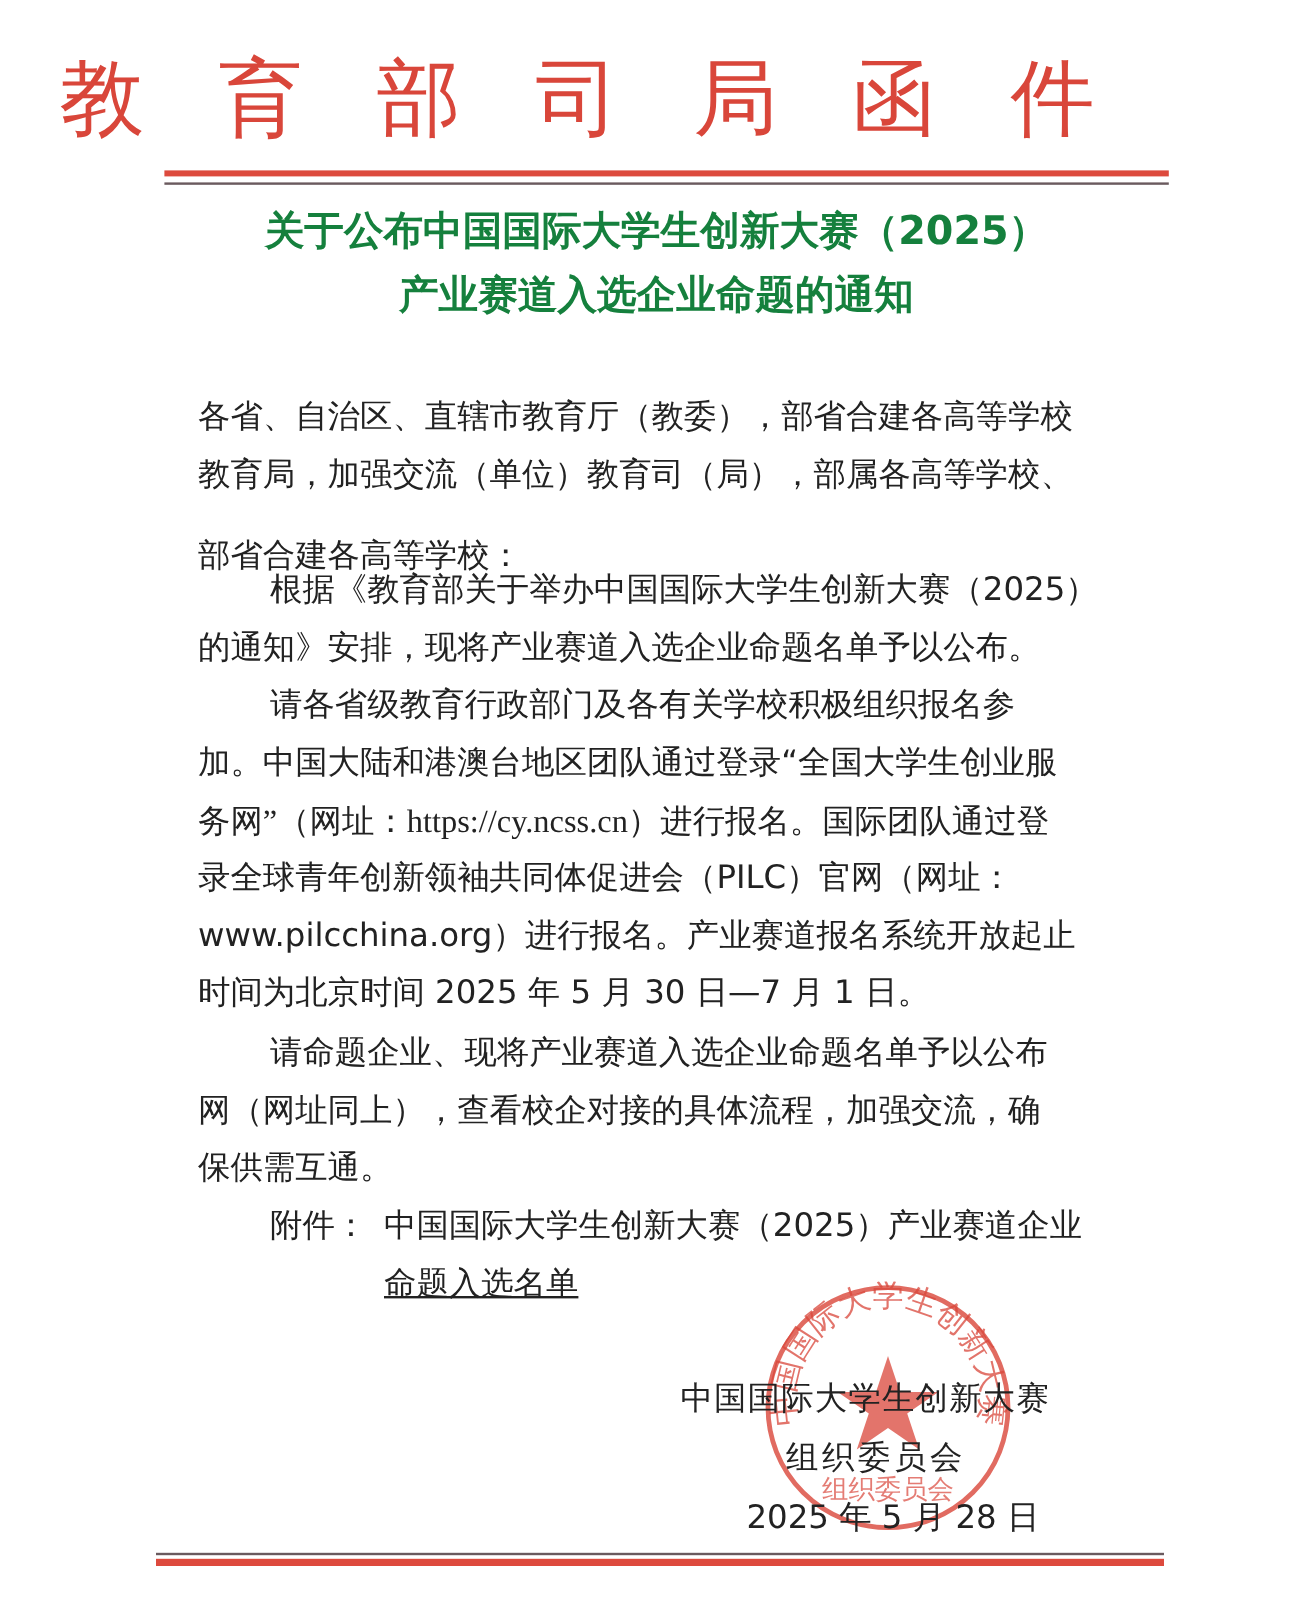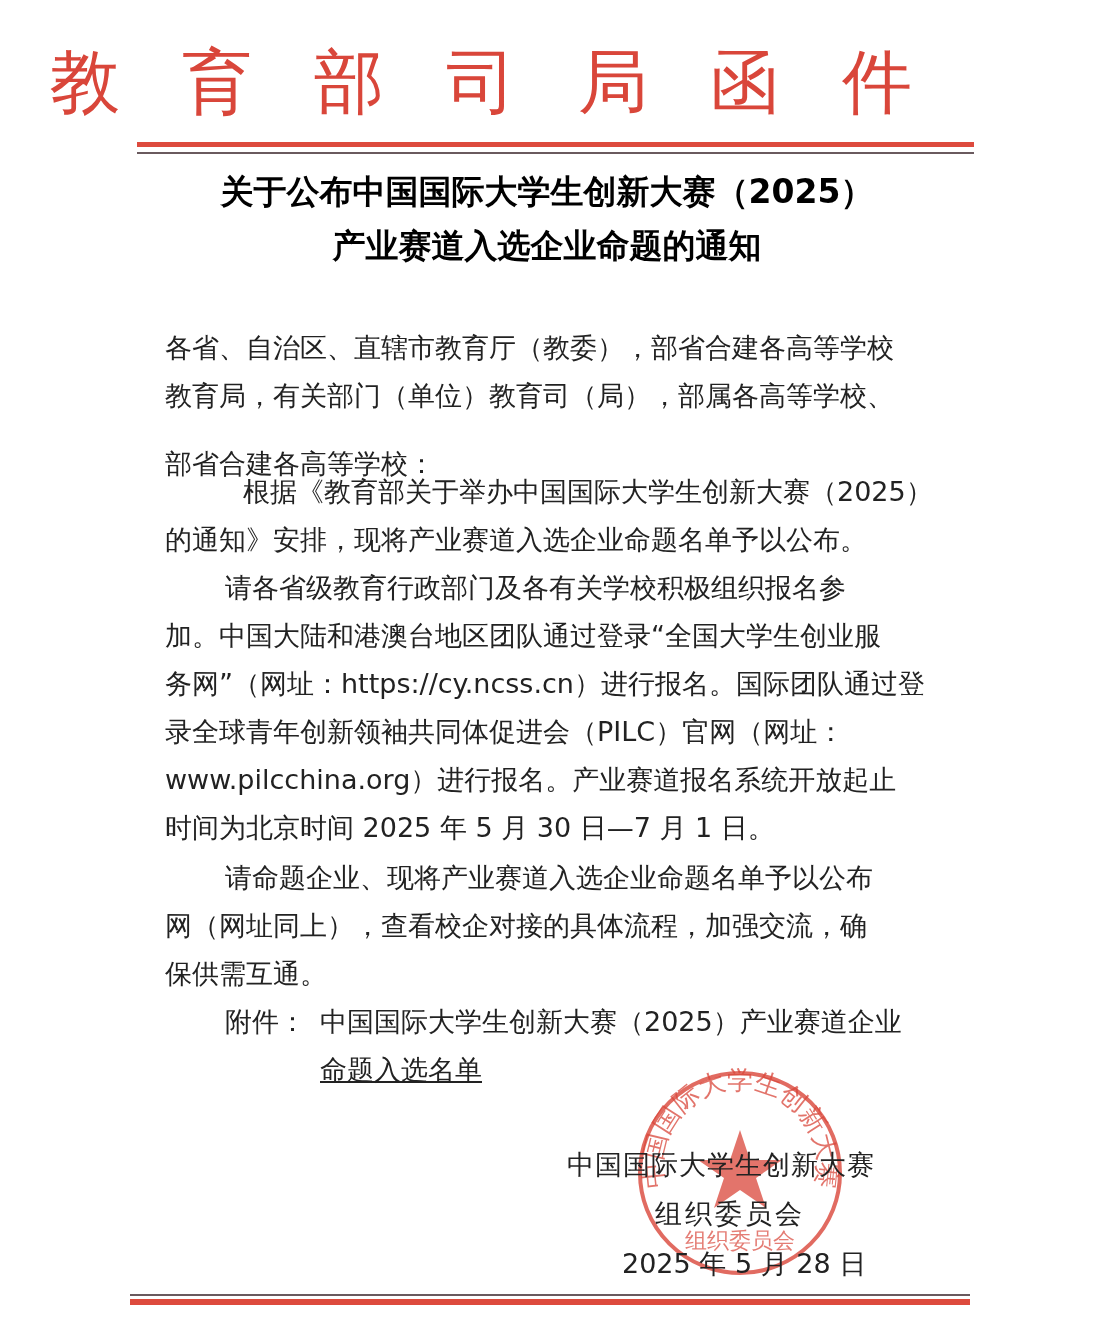--- a/index.html
+++ b/index.html
@@ -6,54 +6,54 @@
   body { width: 1094px; height: 1338px; position: relative; overflow: hidden;
          font-family: "DejaVu Serif", "Liberation Serif", serif; color: #1c1c1c; }
   .masthead { position: absolute; left: 0; top: 42px; width: 980px; text-align: center;
               font-family: "DejaVu Serif", serif; font-size: 70px; line-height: 80px;
               color: #d9463a; letter-spacing: 62px; padding-left: 44px; box-sizing: border-box;
               font-weight: normal; }
   .rule-red { position: absolute; left: 137px; width: 837px; height: 5px; background: #dd4a3d; }
   .rule-dark { position: absolute; left: 137px; width: 837px; height: 2px; background: #6a5a5e; }
   .title { position: absolute; left: 0; width: 1094px; text-align: center;
            font-family: "DejaVu Sans", sans-serif; font-weight: bold; font-size: 33px;
-           color: #000000; line-height: 40px; }
+           color: #15803d; line-height: 40px; }
   .body-text { position: absolute; left: 165px; width: 790px; font-size: 27px;
                font-family: "DejaVu Sans", sans-serif; color: #222; }
   .line { position: absolute; left: 0; white-space: nowrap; height: 40px; line-height: 40px; }
   .seal { position: absolute; left: 635px; top: 1068px; width: 210px; height: 210px; }
   .sign { position: absolute; font-family: "DejaVu Sans", sans-serif; font-size: 27px; color: #222;
           white-space: nowrap; }
 </style>
 </head>
 <body>
 
 <div class="masthead">教育部司局函件</div>
 
 <div class="rule-red" style="top:142px;"></div>
 <div class="rule-dark" style="top:152px;"></div>
 
 <div class="title" style="top:172px;">关于公布中国国际大学生创新大赛（2025）</div>
 <div class="title" style="top:226px;">产业赛道入选企业命题的通知</div>
 
 <div class="body-text" style="top:328px;">
   <div class="line" style="top:0px;">各省、自治区、直辖市教育厅（教委），部省合建各高等学校</div>
-  <div class="line" style="top:48px;">教育局，有关部门（单位）教育司（局），部属各高等学校、</div>
+  <div class="line" style="top:48px;">教育局，加强交流（单位）教育司（局），部属各高等学校、</div>
   <div class="line" style="top:96px;margin-top:20px;">部省合建各高等学校：</div>
 </div>
 
 <div class="body-text" style="top:472px;">
-  <div class="line" style="top:0px; left:60px;margin-left:18px;">根据《教育部关于举办中国国际大学生创新大赛（2025）</div>
+  <div class="line" style="top:0px; left:60px;">根据《教育部关于举办中国国际大学生创新大赛（2025）</div>
   <div class="line" style="top:48px;">的通知》安排，现将产业赛道入选企业命题名单予以公布。</div>
 </div>
 
 <div class="body-text" style="top:568px;">
   <div class="line" style="top:0px; left:60px;">请各省级教育行政部门及各有关学校积极组织报名参</div>
   <div class="line" style="top:48px;">加。中国大陆和港澳台地区团队通过登录“全国大学生创业服</div>
-  <div class="line" style="top:96px;">务网”（网址：https://cy.ncss.cn）进行报名。国际团队通过登</div>
+  <div class="line" style="top:96px;font-family:Liberation Serif, serif;">务网”（网址：https://cy.ncss.cn）进行报名。国际团队通过登</div>
   <div class="line" style="top:144px;">录全球青年创新领袖共同体促进会（PILC）官网（网址：</div>
   <div class="line" style="top:192px;">www.pilcchina.org）进行报名。产业赛道报名系统开放起止</div>
   <div class="line" style="top:240px;">时间为北京时间 2025 年 5 月 30 日—7 月 1 日。</div>
 </div>
 
 <div class="body-text" style="top:858px;">
   <div class="line" style="top:0px; left:60px;">请命题企业、现将产业赛道入选企业命题名单予以公布</div>
   <div class="line" style="top:48px;">网（网址同上），查看校企对接的具体流程，加强交流，确</div>
   <div class="line" style="top:96px;">保供需互通。</div>
 </div>

